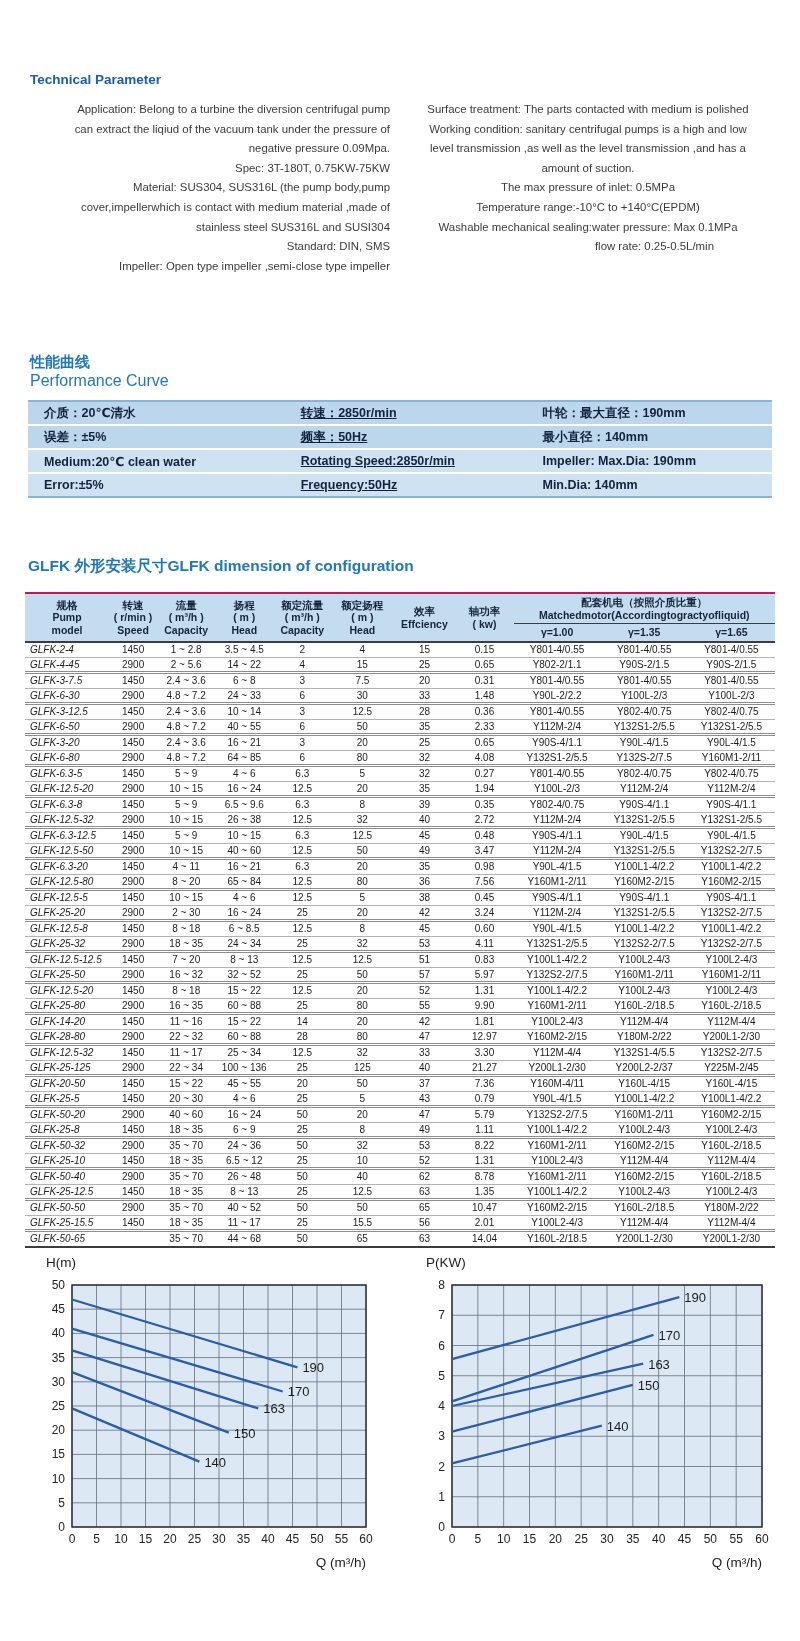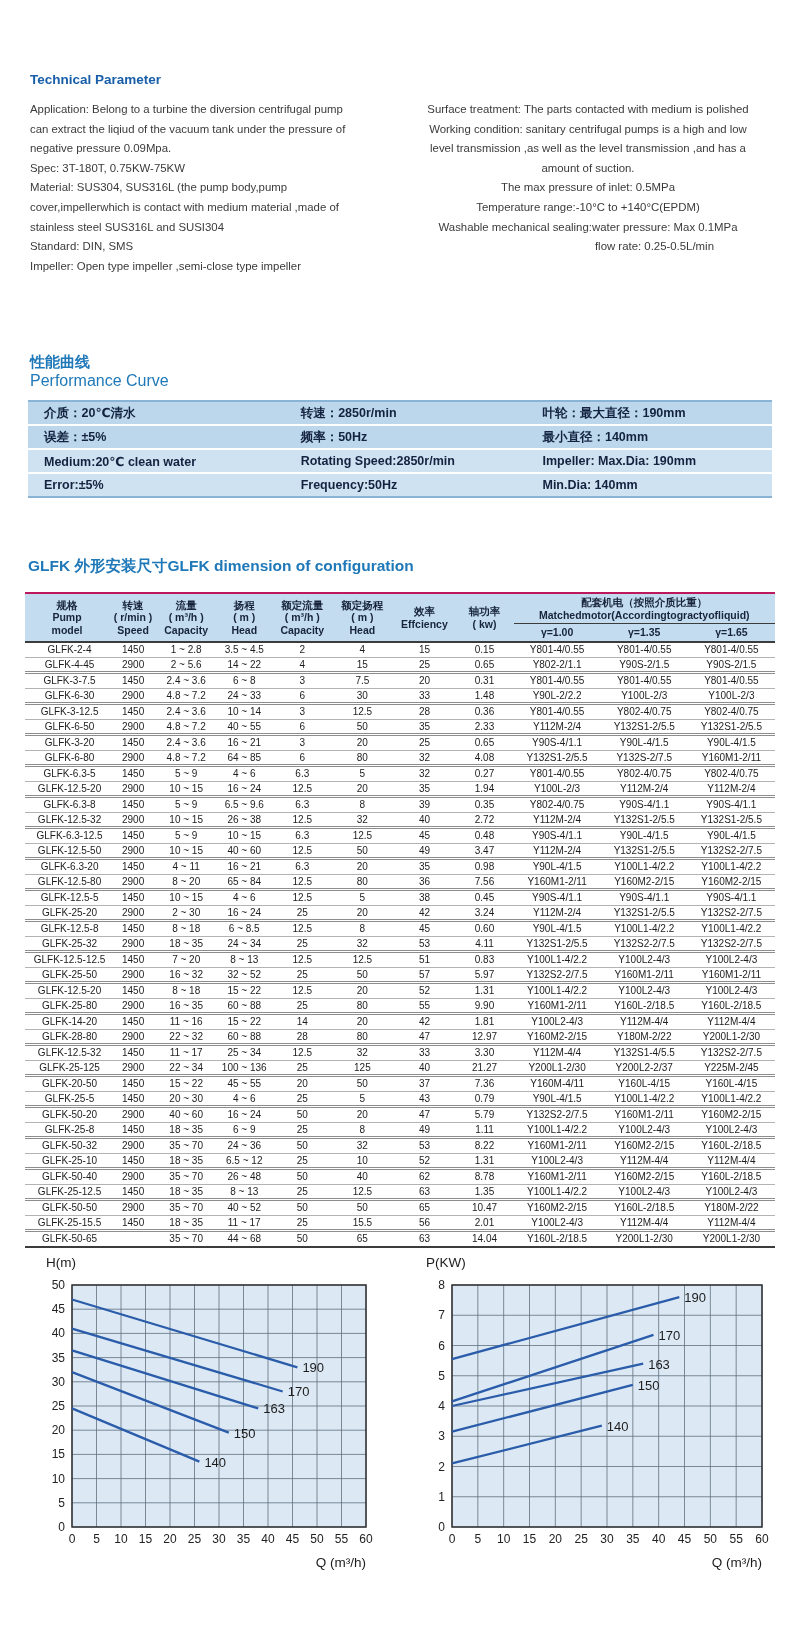--- a/index.html
+++ b/index.html
@@ -2,47 +2,47 @@
 <html><head>
 <meta charset="utf-8">
 <style>
   html,body{margin:0;padding:0;background:#fff;}
   #page{position:relative;width:800px;height:1641px;background:#ffffff;
         font-family:"Liberation Sans","DejaVu Sans",sans-serif;color:#333;overflow:hidden;}
 
   
   .tech-title{position:absolute;left:30px;top:72px;font-size:13.5px;font-weight:bold;color:#185ea8;}
   .tech-col{position:absolute;top:100px;font-size:11.4px;line-height:19.6px;color:#3a3a3a;}
-  .tech-left{left:30px;width:360px;}
+  .tech-left{left:30px;width:360px;text-align:right;}
   .tech-right{left:393px;width:390px;text-align:center;}
   .tline{white-space:pre-wrap;}
 
   
   .perf-title-cn{position:absolute;left:30px;top:353px;font-size:15px;font-weight:bold;color:#1f78b8;}
   .perf-title-en{position:absolute;left:30px;top:372px;font-size:16px;color:#1f78b8;}
   .cond-table{position:absolute;left:28px;top:400px;width:744px;border-top:2px solid #8ab4d6;border-bottom:2px solid #8ab4d6;}
   .cond-row{display:flex;height:22px;align-items:center;font-size:12.5px;font-weight:bold;color:#13233f;border-bottom:2px solid #ffffff;}
   .cond-row:last-child{border-bottom:none;}
   .cond-row.cn{background:#bcd7ec;}
   .cond-row.en{background:#cfe2f2;}
   .cond-cell{padding-left:16px;box-sizing:border-box;}
   .cond-cell:nth-child(1){width:34.5%;}
-  .cond-cell:nth-child(2){width:32.5%;}
+  .cond-cell:nth-child(2){width:32.5%;text-decoration:underline;}
   .cond-cell:nth-child(3){width:33%;}
 
   
   .dim-title{position:absolute;left:28px;top:556px;font-size:15.5px;font-weight:bold;color:#1f78b8;}
   .dim-table-wrap{position:absolute;left:25px;top:592px;width:750px;}
   table.dim{border-collapse:collapse;table-layout:fixed;width:750px;border-top:2px solid #be185d;border-bottom:2px solid #3c3c3c;}
   table.dim thead th{background:#c3dcef;font-size:10.5px;line-height:12.5px;font-weight:bold;color:#17243a;
                      white-space:pre-line;vertical-align:middle;padding:2px 0;}
   table.dim thead{border-bottom:2px solid #3c3c3c;}
   table.dim thead tr.gamma th{border-top:1px solid #3c3c3c;font-size:10.5px;height:15px;padding:1px 0;}
   table.dim td{font-size:10px;line-height:11.5px;padding:1px 0;text-align:center;color:#1c1c1c;white-space:nowrap;overflow:hidden;}
-  table.dim td.model{text-align:center;padding-left:5px;}
+  table.dim td.model{text-align:left;padding-left:5px;font-style:italic;}
   table.dim tbody tr{border-bottom:1px solid #b3b3b3;}
   table.dim tbody tr.pair{border-bottom:3px double #8d8d8d;}
 
   
   .chart{position:absolute;top:1245px;}
   .chart.left{left:28px;}
   .chart.right{left:408px;}
 </style>
 </head>
 <body>

